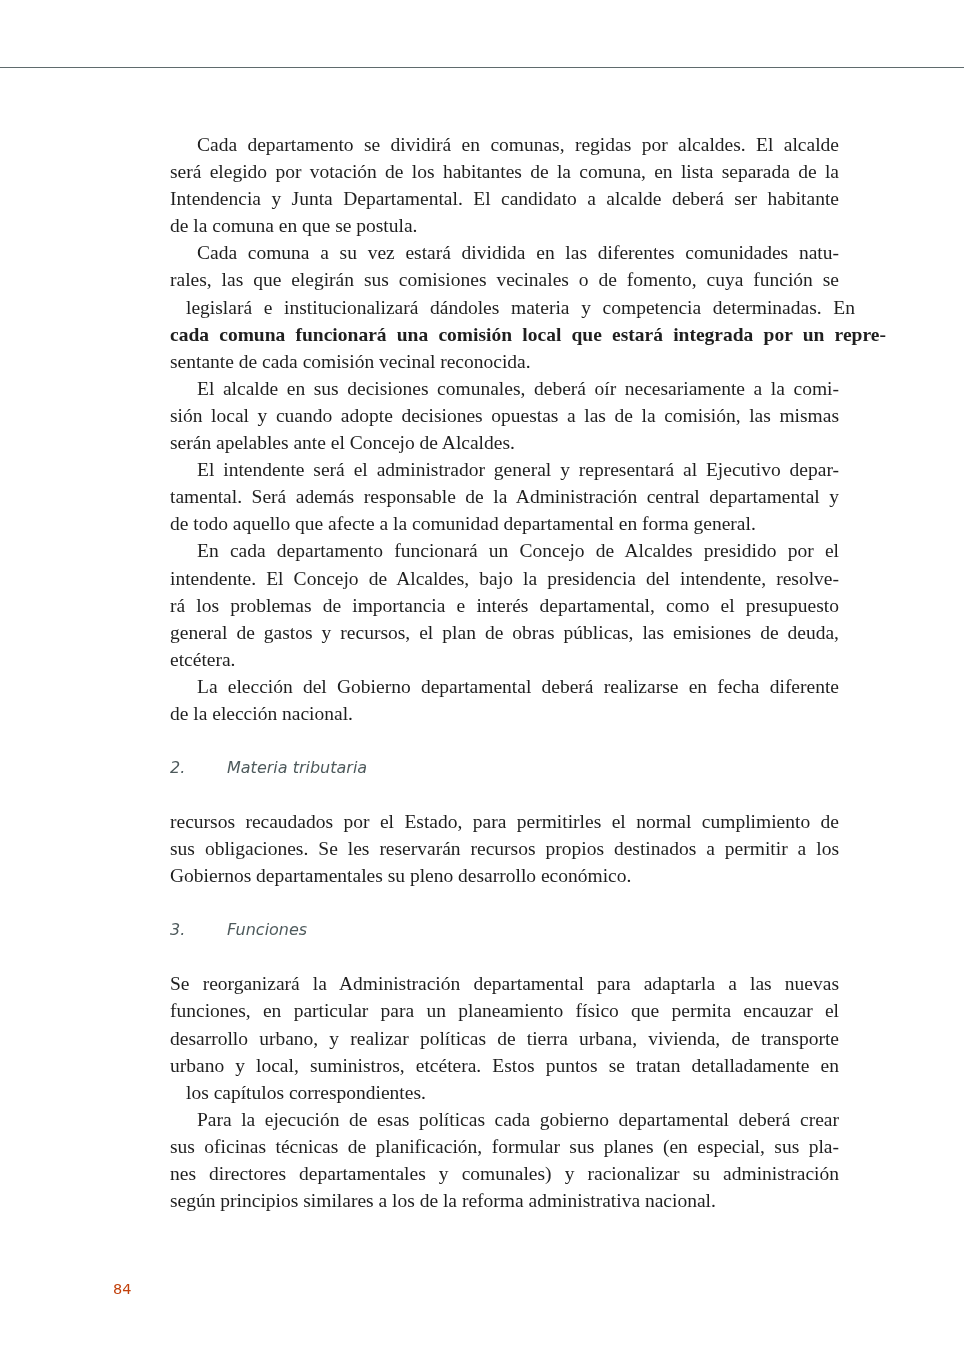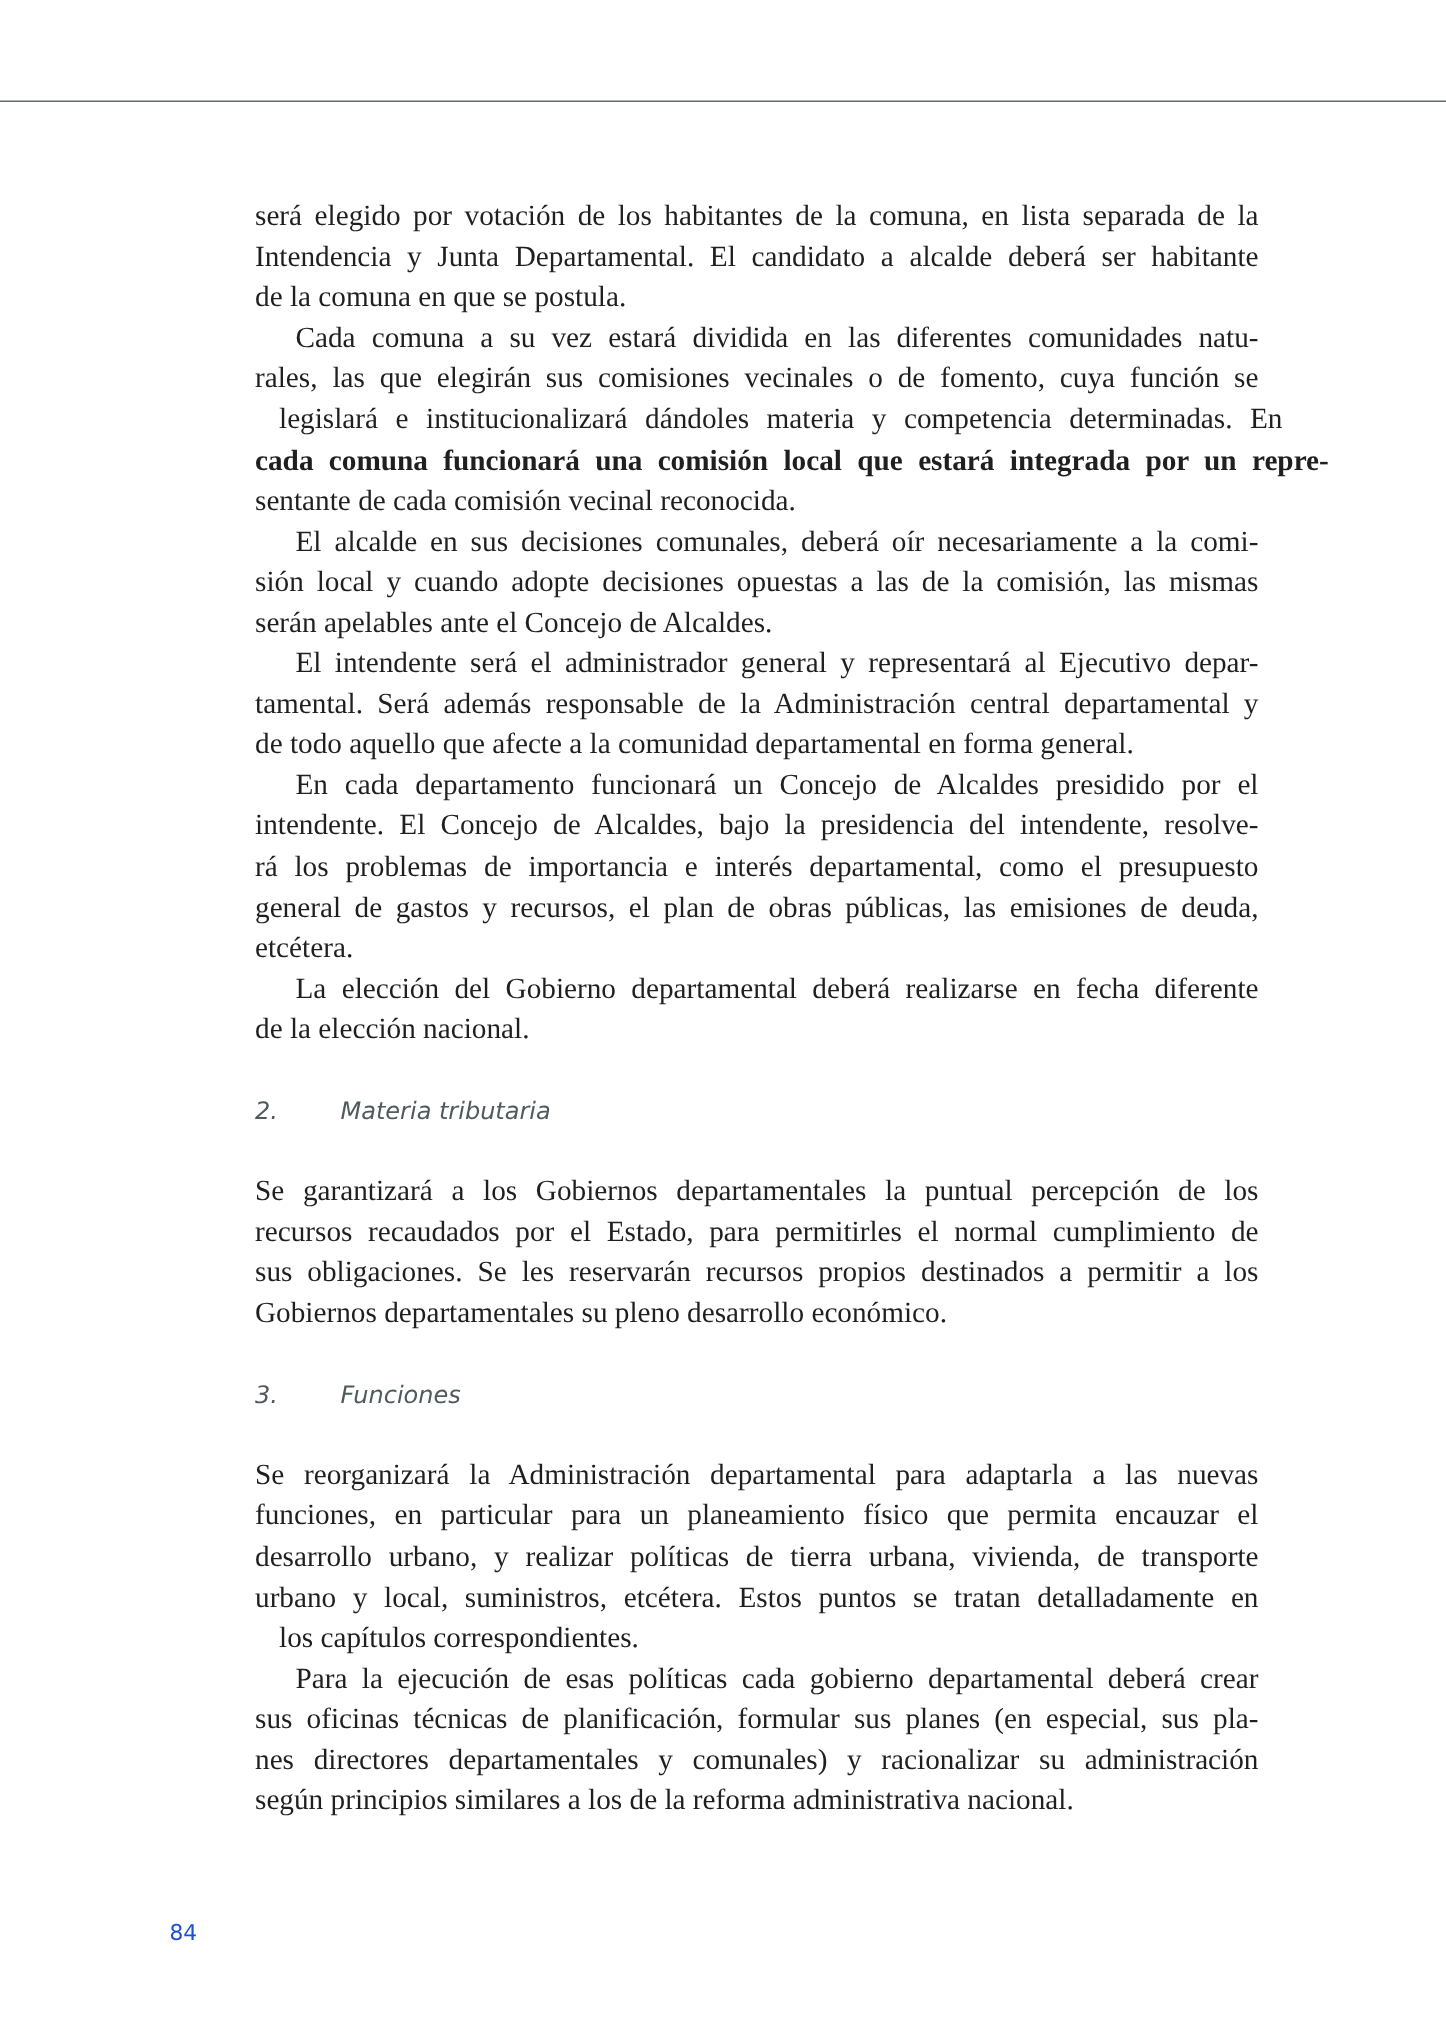--- a/index.html
+++ b/index.html
@@ -57,30 +57,31 @@
     }
     .heading .num {
       width: 57px;
     }
     .page-number {
       position: absolute;
       left: 113px;
       top: 1281px;
       font-family: "DejaVu Sans", sans-serif;
       font-size: 14.5px;
-      color: #1d4ed8;
+      color: #c2410c;
     }
   </style>
 </head>
 <body>
 
 <div class="header-rule"></div>
 
 <div class="content" id="content">
     <div class="paragraph">
+      <div class="line indent"><span style="white-space: nowrap; display: inline-block; word-spacing: 5.50625px;">Cada departamento se dividirá en comunas, regidas por alcaldes. El alcalde</span></div>
       <div class="line"><span style="white-space: nowrap; display: inline-block; word-spacing: 3.42411px;">será elegido por votación de los habitantes de la comuna, en lista separada de la</span></div>
       <div class="line"><span style="white-space: nowrap; display: inline-block; word-spacing: 5.55781px;">Intendencia y Junta Departamental. El candidato a alcalde deberá ser habitante</span></div>
       <div class="line last"><span style="white-space: nowrap; display: inline-block;">de la comuna en que se postula.</span></div>
     </div>
     <div class="paragraph">
       <div class="line indent"><span style="white-space: nowrap; display: inline-block; word-spacing: 5.84091px;">Cada comuna a su vez estará dividida en las diferentes comunidades natu-</span></div>
       <div class="line"><span style="white-space: nowrap; display: inline-block; word-spacing: 5.02865px;">rales, las que elegirán sus comisiones vecinales o de fomento, cuya función se</span></div>
       <div class="line"><span style="white-space: nowrap; display: inline-block; word-spacing: 6.80664px; margin-left: 16px;">legislará e institucionalizará dándoles materia y competencia determinadas. En</span></div>
       <div class="line"><span style="white-space: nowrap; display: inline-block; word-spacing: 5.34659px; font-weight: bold;">cada comuna funcionará una comisión local que estará integrada por un repre-</span></div>
       <div class="line last"><span style="white-space: nowrap; display: inline-block;">sentante de cada comisión vecinal reconocida.</span></div>
@@ -104,21 +105,20 @@
     </div>
     <div class="paragraph">
       <div class="line indent"><span style="white-space: nowrap; display: inline-block; word-spacing: 5.34896px;">La elección del Gobierno departamental deberá realizarse en fecha diferente</span></div>
       <div class="line last"><span style="white-space: nowrap; display: inline-block;">de la elección nacional.</span></div>
     </div>
     <div class="heading">
       <span class="num">2.</span>
       <span class="title">Materia tributaria</span>
     </div>
     <div class="paragraph">
-      <div class="line"><span style="white-space: nowrap; display: inline-block; word-spacing: 7.55625px;">Se garantizará a los Gobiernos departamentales la puntual percepción de los</span></div>
       <div class="line"><span style="white-space: nowrap; display: inline-block; word-spacing: 5.55px;">recursos recaudados por el Estado, para permitirles el normal cumplimiento de</span></div>
       <div class="line"><span style="white-space: nowrap; display: inline-block; word-spacing: 5.08949px;">sus obligaciones. Se les reservarán recursos propios destinados a permitir a los</span></div>
       <div class="line last"><span style="white-space: nowrap; display: inline-block;">Gobiernos departamentales su pleno desarrollo económico.</span></div>
     </div>
     <div class="heading">
       <span class="num">3.</span>
       <span class="title">Funciones</span>
     </div>
     <div class="paragraph">
       <div class="line"><span style="white-space: nowrap; display: inline-block; word-spacing: 8.25868px;">Se reorganizará la Administración departamental para adaptarla a las nuevas</span></div>

